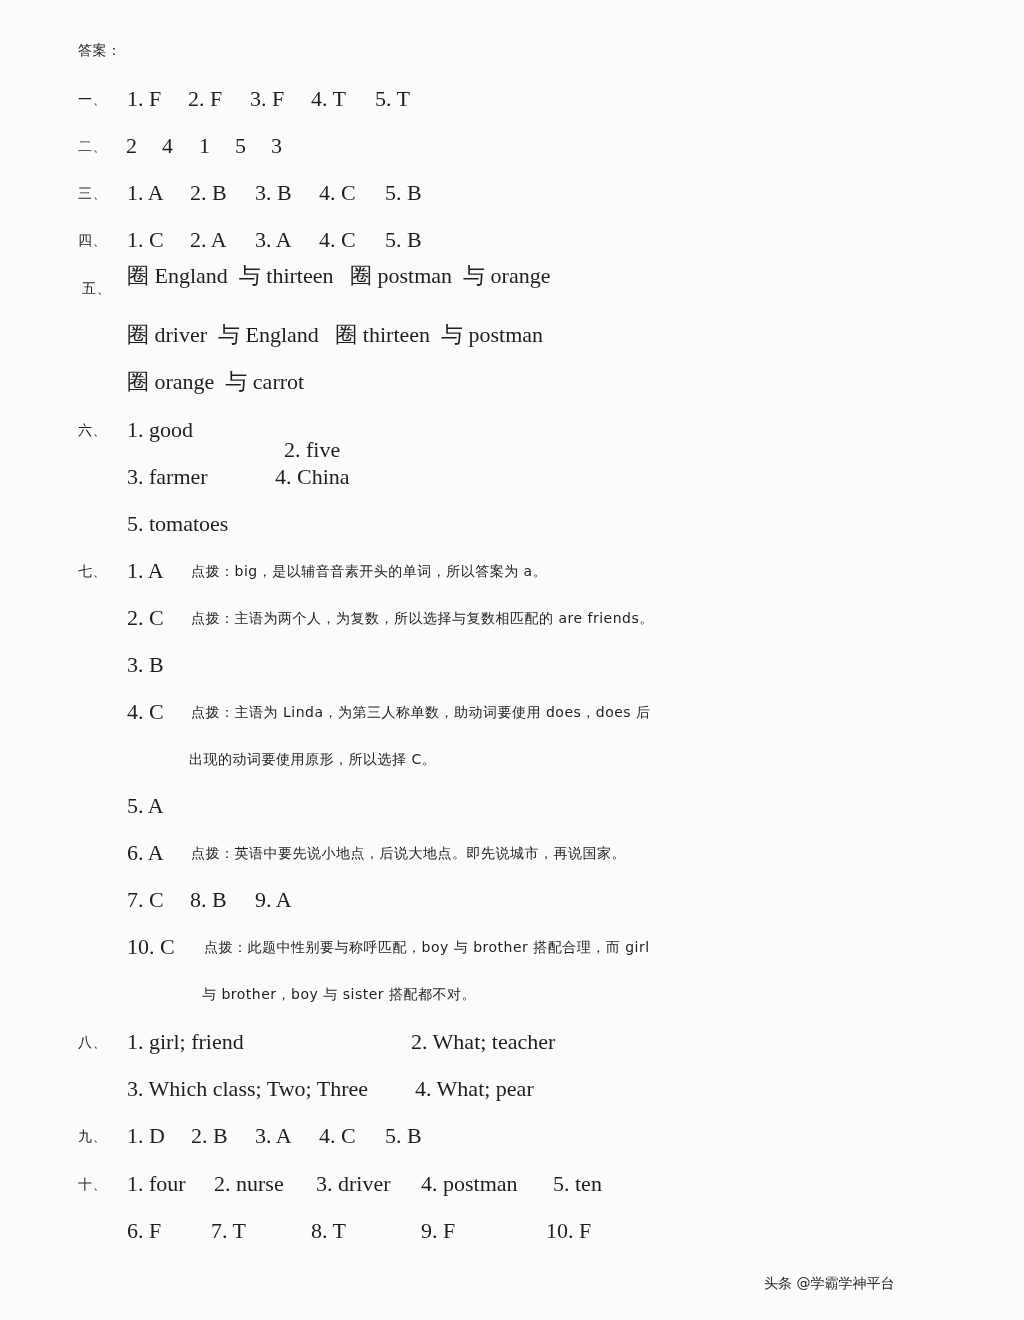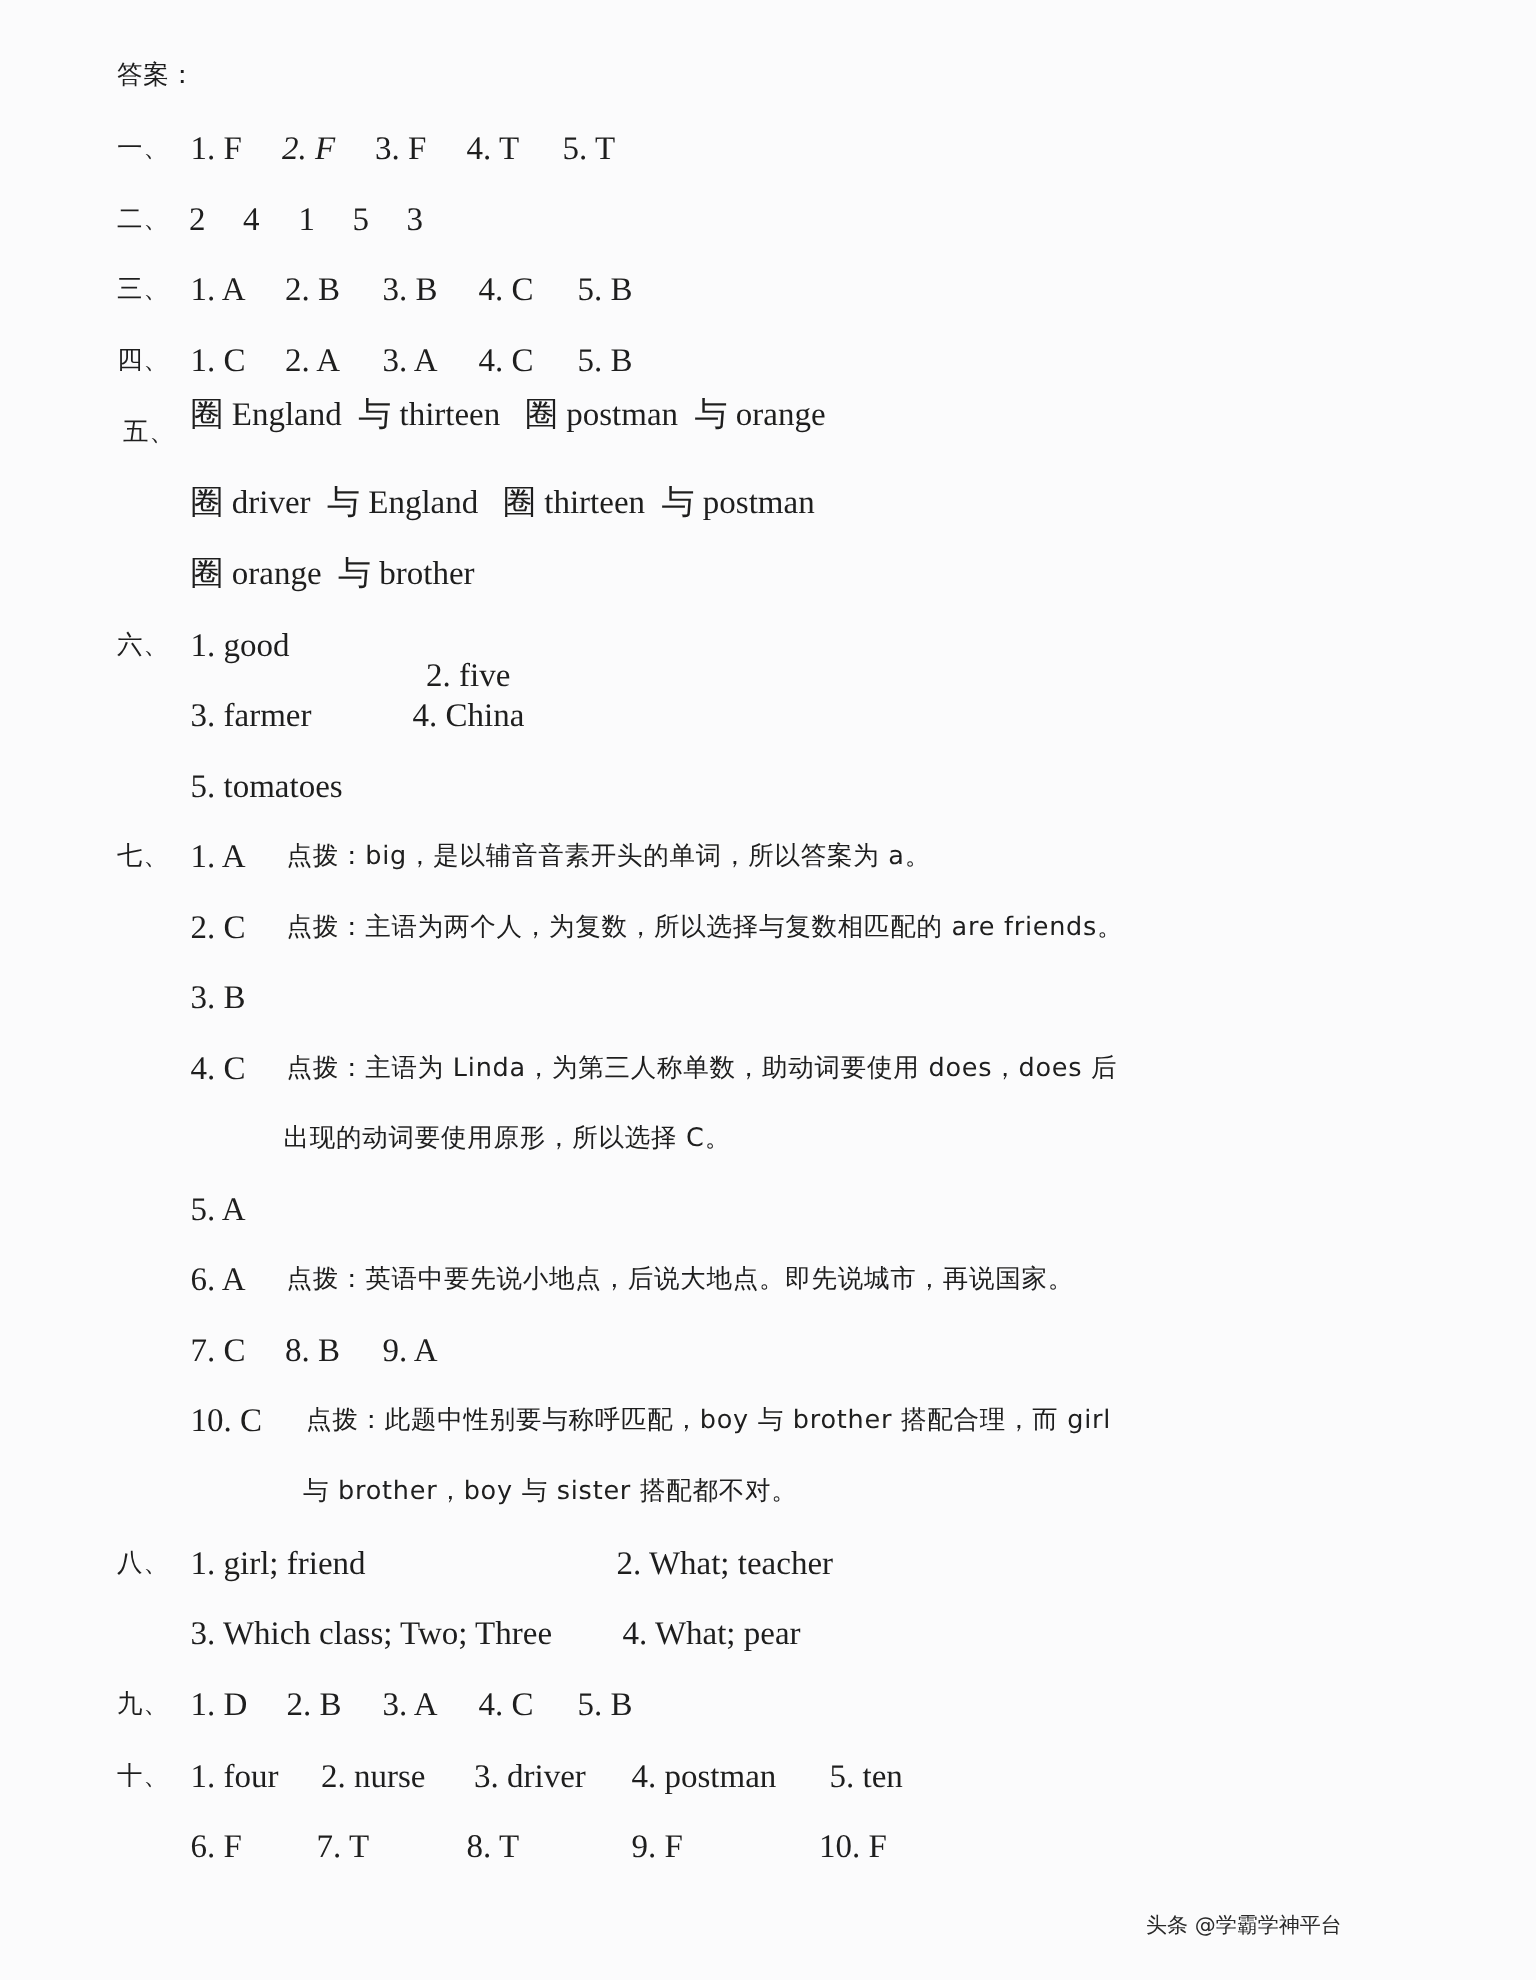--- a/index.html
+++ b/index.html
@@ -9,38 +9,38 @@
       color: #1e1e1e;
       font-family: "DejaVu Serif", "Liberation Serif", serif;
     }
     .page { position: absolute; left: 0; top: 0; width: 1024px; height: 1320px; }
     .t {
       position: absolute; white-space: nowrap;
       font-family: "Liberation Serif", "DejaVu Serif", serif;
       font-size: 22px; line-height: 26px; color: #1e1e1e;
       transform: translateY(-50%);
     }
-    .cn { font-family: "DejaVu Sans", "Liberation Sans", sans-serif; font-size: 17px; letter-spacing: 0.5px; }
+    .cn { font-family: "DejaVu Sans", "Liberation Sans", sans-serif; font-size: 14px; letter-spacing: 0.5px; }
     .mix { font-family: "Liberation Serif", "DejaVu Serif", serif; }
     .watermark {
       position: absolute; left: 764px; top: 1284px; transform: translateY(-50%);
       font-family: "DejaVu Sans", "Liberation Sans", sans-serif;
       font-size: 14px; color: #2a2a2a; white-space: nowrap;
     }
   </style>
 </head>
 <body>
 
 <div class="page">
 
   <div class="t cn" style="left:78px;top:50px;">答案：</div>
 
   <div class="t cn" style="left:78px;top:99px;">一、</div>
   <div class="t" style="left:127px;top:99px;">1. F</div>
-  <div class="t" style="left:188px;top:99px;font-style:italic;">2. F</div>
+  <div class="t" style="left:188px;top:99px;">2. F</div>
   <div class="t" style="left:250px;top:99px;">3. F</div>
   <div class="t" style="left:311px;top:99px;">4. T</div>
   <div class="t" style="left:375px;top:99px;">5. T</div>
 
   <div class="t cn" style="left:78px;top:146px;">二、</div>
   <div class="t" style="left:126px;top:146px;">2</div>
   <div class="t" style="left:162px;top:146px;">4</div>
   <div class="t" style="left:199px;top:146px;">1</div>
   <div class="t" style="left:235px;top:146px;">5</div>
   <div class="t" style="left:271px;top:146px;">3</div>
@@ -55,21 +55,21 @@
   <div class="t cn" style="left:78px;top:240px;">四、</div>
   <div class="t" style="left:127px;top:240px;">1. C</div>
   <div class="t" style="left:190px;top:240px;">2. A</div>
   <div class="t" style="left:255px;top:240px;">3. A</div>
   <div class="t" style="left:319px;top:240px;">4. C</div>
   <div class="t" style="left:385px;top:240px;">5. B</div>
 
   <div class="t cn" style="left:82px;top:288px;">五、</div>
   <div class="t mix" style="left:127px;top:276px;white-space:pre;">圈 England  与 thirteen   圈 postman  与 orange</div>
   <div class="t mix" style="left:127px;top:335px;white-space:pre;">圈 driver  与 England   圈 thirteen  与 postman</div>
-  <div class="t mix" style="left:127px;top:382px;white-space:pre;">圈 orange  与 brother</div>
+  <div class="t mix" style="left:127px;top:382px;white-space:pre;">圈 orange  与 carrot</div>
 
   <div class="t cn" style="left:78px;top:430px;">六、</div>
   <div class="t" style="left:127px;top:430px;">1. good</div>
   <div class="t" style="left:284px;top:430px;margin-top:20px;">2. five</div>
   <div class="t" style="left:127px;top:477px;">3. farmer</div>
   <div class="t" style="left:275px;top:477px;">4. China</div>
   <div class="t" style="left:127px;top:524px;">5. tomatoes</div>
 
   <div class="t cn" style="left:78px;top:571px;">七、</div>
   <div class="t" style="left:127px;top:571px;">1. A</div>

